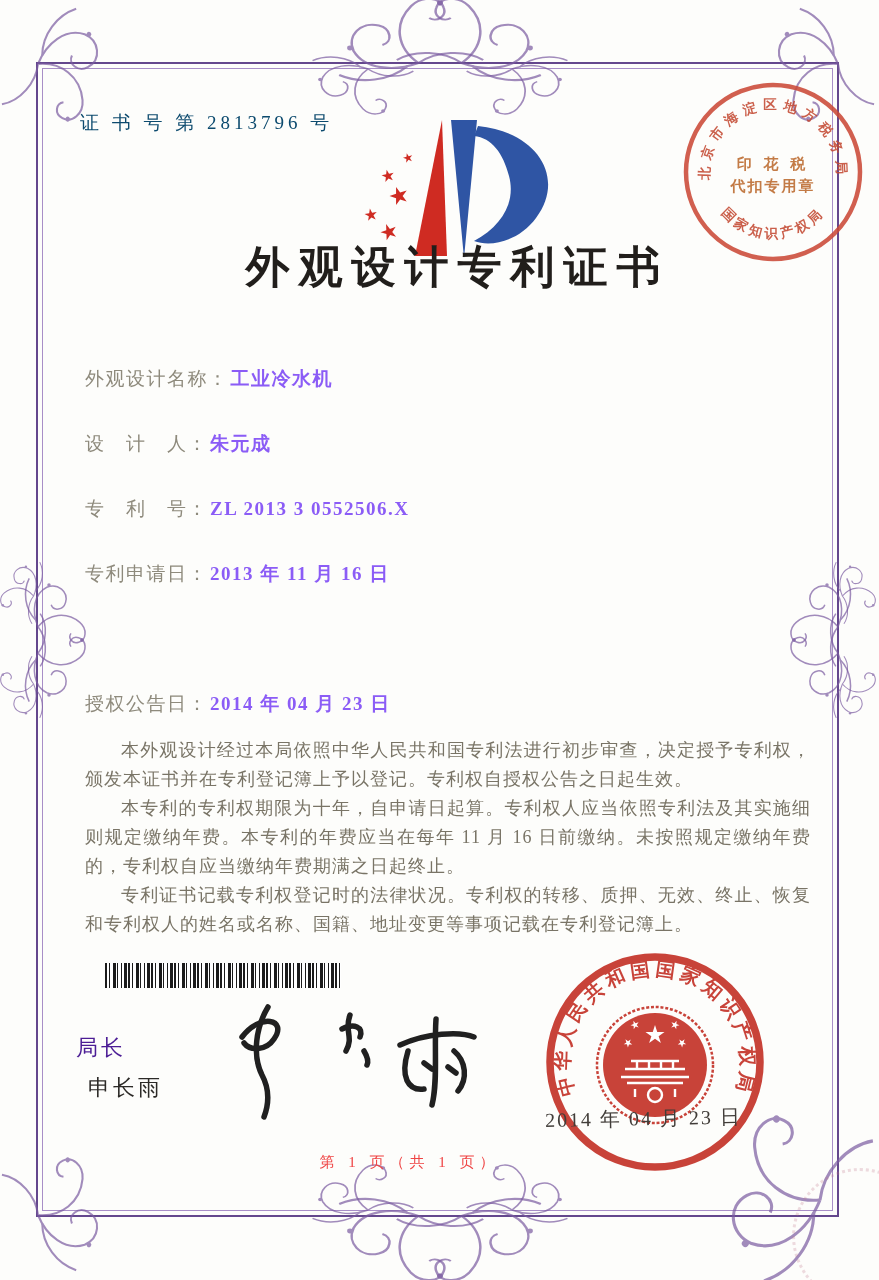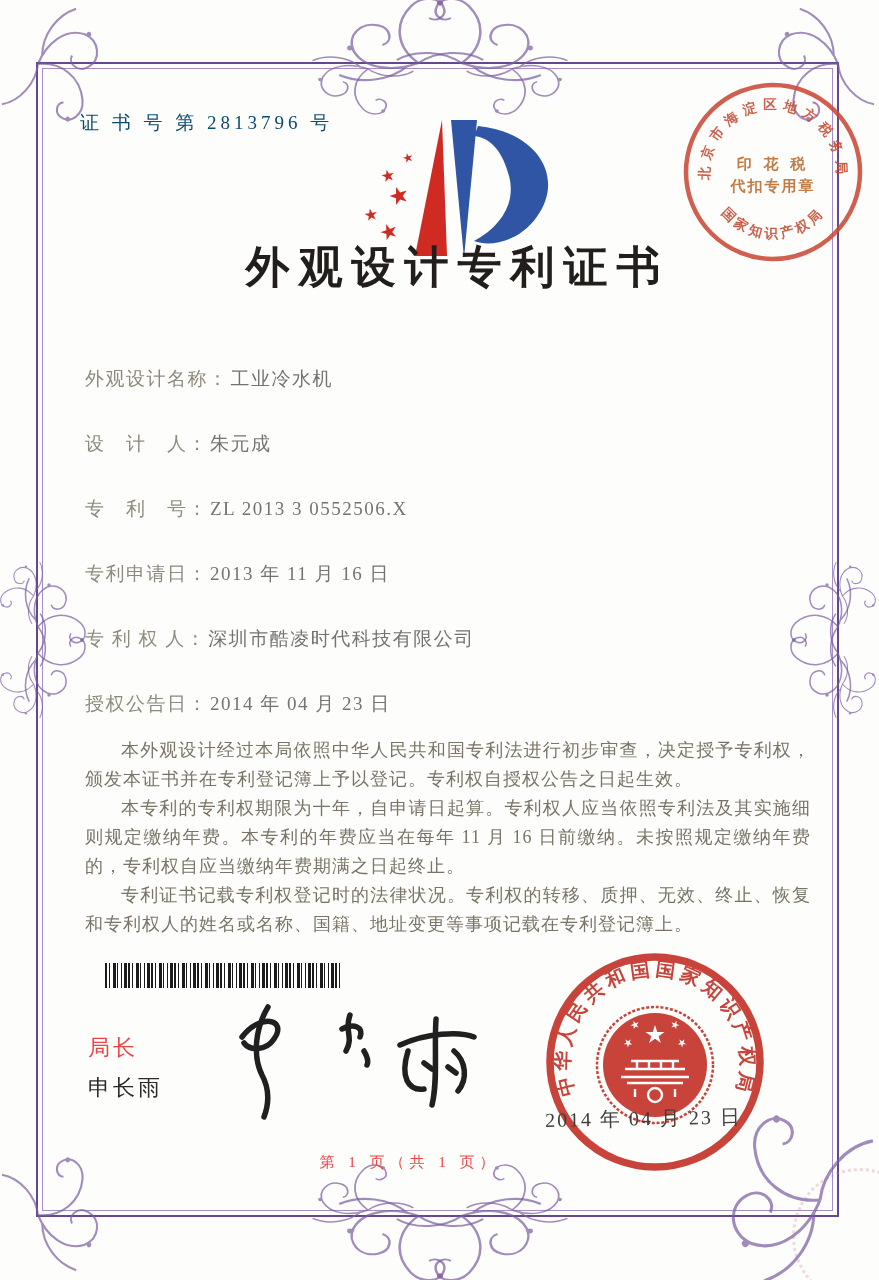--- a/index.html
+++ b/index.html
@@ -8,33 +8,33 @@
   .abs{position:absolute;}
   
   .frame-outer{left:36px;right:40px;top:62px;bottom:63px;border:2px solid #64478d;z-index:1;}
   .frame-inner{left:42px;right:46px;top:68px;bottom:69px;border:1px solid #a88ec7;z-index:1;}
   
   .cert-no{left:80px;top:110px;font-size:19px;color:#0c4a6e;letter-spacing:4px;z-index:3;}
   .title{left:0;right:0;top:238px;text-align:center;font-size:44px;font-weight:bold;
          color:#211e1b;letter-spacing:9px;z-index:3;margin-left:36px;}
   
   .field{left:85px;font-size:19px;color:#8e8a7c;letter-spacing:1.5px;z-index:3;white-space:nowrap;}
-  .field .val{margin-left:2px;color:#737373;}
+  .field .val{margin-left:2px;color:#8b5cf6;font-weight:bold;}
   
   .paras{left:85px;top:736px;width:726px;z-index:3;color:#797466;font-size:18px;
          line-height:29px;letter-spacing:1px;text-align:justify;}
   .paras p{margin:0;text-indent:2em;}
   
   .barcode{left:105px;top:963px;width:236px;height:25px;z-index:3;
     background:repeating-linear-gradient(90deg,
       #1b1b1b 0 2px,#fff 2px 4px,#1b1b1b 4px 5px,#fff 5px 8px,
       #1b1b1b 8px 11px,#fff 11px 12px,#1b1b1b 12px 13px,#fff 13px 16px,
       #1b1b1b 16px 17px,#fff 17px 19px,#1b1b1b 19px 22px,#fff 22px 23px);}
   
-  .signer-title{left:88px;top:1033px;font-size:22px;color:#ef4444;letter-spacing:3px;z-index:3;}
+  .signer-title{left:76px;top:1033px;font-size:22px;color:#4c1d95;letter-spacing:3px;z-index:3;}
   .signer-name{left:88px;top:1073px;font-size:22px;color:#2c2a27;letter-spacing:3px;z-index:3;}
   .signature{left:212px;top:993px;z-index:4;}
   
   .tax-seal{left:678px;top:77px;z-index:5;}
   .office-seal{left:540px;top:947px;z-index:5;}
   .seal-date{left:545px;top:1105px;width:220px;font-size:20px;color:#413d39;
              letter-spacing:2px;z-index:6;transform:rotate(-1deg);white-space:nowrap;}
   .ghost-seal{left:792px;top:1168px;width:130px;height:130px;border:3px dotted rgba(193,122,141,.26);
               border-radius:50%;z-index:2;}
   
@@ -100,23 +100,20 @@
     <span>外观设计名称：</span><span class="val">工业冷水机</span>
   </div>
   <div class="abs field" style="top:431px">
     <span>设　计　人：</span><span class="val">朱元成</span>
   </div>
   <div class="abs field" style="top:496px">
     <span>专　利　号：</span><span class="val">ZL 2013 3 0552506.X</span>
   </div>
   <div class="abs field" style="top:561px">
     <span>专利申请日：</span><span class="val">2013 年 11 月 16 日</span>
-  </div>
-  <div class="abs field" style="top:626px">
-    <span>专 利 权 人：</span><span class="val">深圳市酷凌时代科技有限公司</span>
   </div>
   <div class="abs field" style="top:691px">
     <span>授权公告日：</span><span class="val">2014 年 04 月 23 日</span>
   </div>
 
   <div class="abs paras">
     <p>本外观设计经过本局依照中华人民共和国专利法进行初步审查，决定授予专利权，颁发本证书并在专利登记簿上予以登记。专利权自授权公告之日起生效。</p>
     <p>本专利的专利权期限为十年，自申请日起算。专利权人应当依照专利法及其实施细则规定缴纳年费。本专利的年费应当在每年 11 月 16 日前缴纳。未按照规定缴纳年费的，专利权自应当缴纳年费期满之日起终止。</p>
     <p>专利证书记载专利权登记时的法律状况。专利权的转移、质押、无效、终止、恢复和专利权人的姓名或名称、国籍、地址变更等事项记载在专利登记簿上。</p>
   </div>

